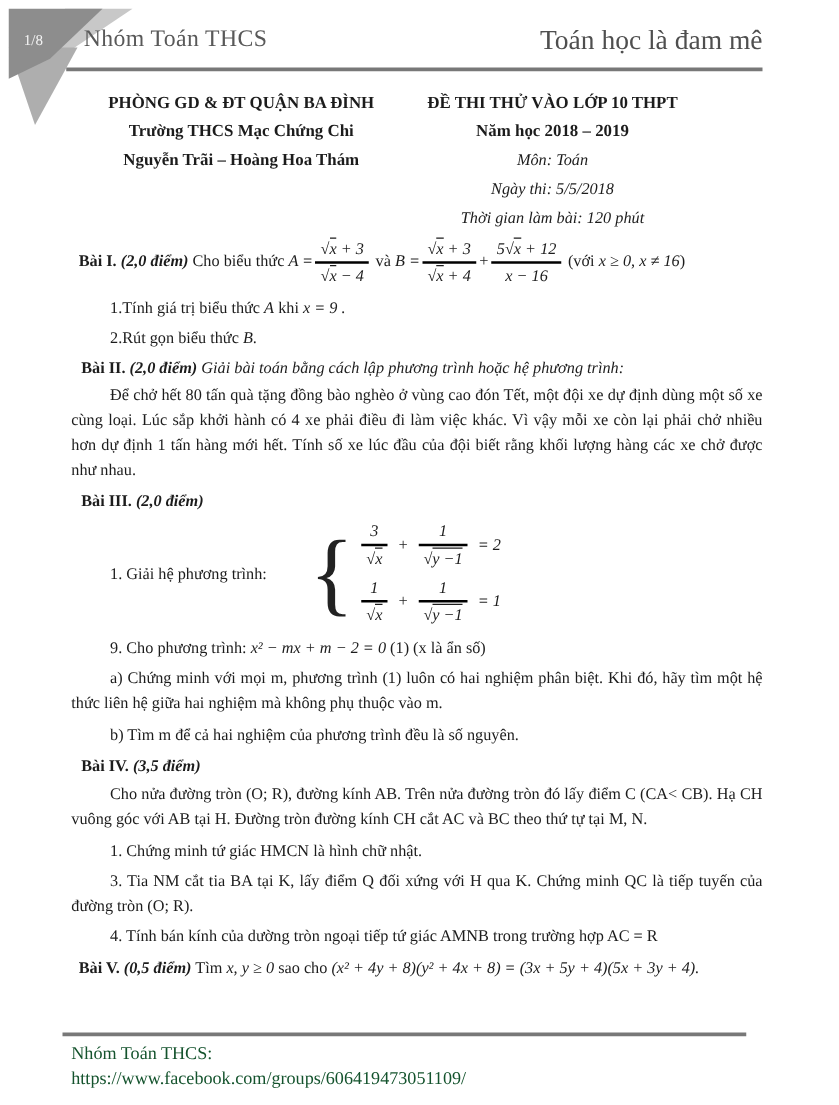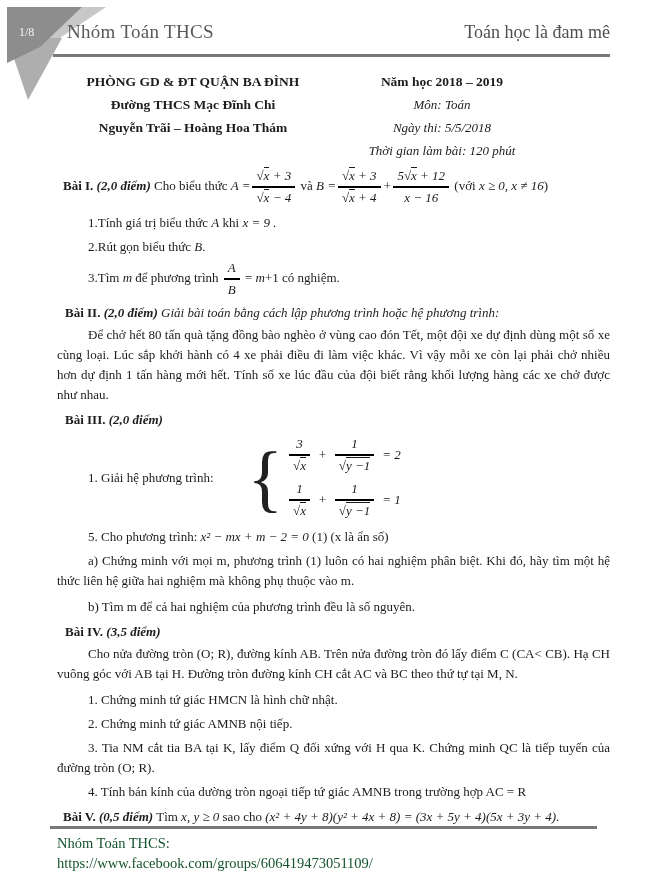--- a/index.html
+++ b/index.html
@@ -6,21 +6,21 @@
   .page{position:relative;width:671px;height:884px;background:#ffffff;overflow:hidden;
         font-family:"Liberation Serif","DejaVu Serif",serif;color:#1c1c1c;
         font-size:13px;line-height:20px;}
   
   .corner{position:absolute;top:0;left:0;}
   .corner text{font-family:"Liberation Serif",serif;}
   
   .brandbar{position:absolute;left:53px;right:61px;top:22px;display:flex;
             justify-content:space-between;align-items:flex-start;}
   .brand{font-size:19px;color:#595959;padding-left:14px;letter-spacing:.3px;}
-  .motto{font-size:18px;color:#4f4f4f;}
+  .motto{font-size:22px;color:#4f4f4f;}
   .rule{position:absolute;background:#787878;height:3px;}
   .rule-top{left:53px;top:54px;width:557px;}
   .rule-bottom{left:50px;top:826px;width:547px;}
   
   .content{position:absolute;left:57px;top:64px;width:553px;}
   .exam-grid{display:grid;grid-template-columns:272px 226px;margin-top:6px;}
   .xb{font-weight:bold;text-align:center;font-size:13.5px;line-height:23px;}
   .xi{font-style:italic;text-align:center;font-size:13px;line-height:23px;}
   .lb{font-weight:bold;}
   .pts{font-weight:bold;font-style:italic;}
@@ -65,24 +65,25 @@
     <span class="brand">Nhóm Toán THCS</span>
     <span class="motto">Toán học là đam mê</span>
   </div>
   <div class="rule rule-top"></div>
 
   <div class="content">
 
     <div class="exam-grid">
       <div>
         <div class="xb">PHÒNG GD &amp; ĐT QUẬN BA ĐÌNH</div>
-        <div class="xb">Đường THCS Mạc Đĩnh Chi</div>
+        <div class="xb">Trường THCS Mạc Chứng Chi</div>
         <div class="xb">Nguyễn Trãi – Hoàng Hoa Thám</div>
       </div>
       <div>
+        <div class="xb">ĐỀ THI THỬ VÀO LỚP 10 THPT</div>
         <div class="xb">Năm học 2018 – 2019</div>
         <div class="xi">Môn: Toán</div>
         <div class="xi">Ngày thi: 5/5/2018</div>
         <div class="xi">Thời gian làm bài: 120 phút</div>
       </div>
     </div>
 
     <div class="line nowrap">
       <b class="lb">Bài I.</b>
       <b class="pts">(2,0 điểm)</b>
@@ -98,28 +99,20 @@
       <i>A</i>
       <span>khi</span>
       <i>x = 9 .</i>
     </div>
 
     <div class="item">
       <span>2.Rút gọn biểu thức</span>
       <i>B</i><span>.</span>
     </div>
 
-    <div class="item tight">
-      <span>3.Tìm</span>
-      <i>m</i>
-      <span>để phương trình</span>
-      <span class="frac mi"><span class="num"><span>A</span></span><span class="den"><span>B</span></span></span>
-      <span>=</span>
-      <i>m</i><span>+1 có nghiệm.</span>
-    </div>
 
     <div class="head" style="margin-top:4px">
       <b class="lb">Bài II.</b>
       <b class="pts">(2,0 điểm)</b>
       <span class="mi">Giải bài toán bằng cách lập phương trình hoặc hệ phương trình:</span>
     </div>
     <div class="para">Để chở hết 80 tấn quà tặng đồng bào nghèo ở vùng cao đón Tết, một đội xe dự định dùng một số xe cùng loại. Lúc sắp khởi hành có 4 xe phải điều đi làm việc khác. Vì vậy mỗi xe còn lại phải chở nhiều hơn dự định 1 tấn hàng mới hết. Tính số xe lúc đầu của đội biết rằng khối lượng hàng các xe chở được như nhau.</div>
 
     <div class="head">
       <b class="lb">Bài III.</b>
@@ -151,35 +144,34 @@
           <span class="frac">
               <span class="num"><span>1</span></span>
               <span class="den"><span class="sq">√</span><span class="ov">y −1</span></span>
             </span>
           <span>= 1</span>
         </span>
       </span>
     </div>
 
     <div class="item tight">
-      <span>5. Cho phương trình:</span>
+      <span>9. Cho phương trình:</span>
       <i>x² − mx + m − 2 = 0</i>
       <span>(1) (x là ẩn số)</span>
     </div>
 
     <div class="item just">a) Chứng minh với mọi m, phương trình (1) luôn có hai nghiệm phân biệt. Khi đó, hãy tìm một hệ thức liên hệ giữa hai nghiệm mà không phụ thuộc vào m.</div>
     <div class="item" style="margin-top:6px">b) Tìm m để cả hai nghiệm của phương trình đều là số nguyên.</div>
 
     <div class="head">
       <b class="lb">Bài IV.</b>
       <b class="pts">(3,5 điểm)</b>
     </div>
     <div class="para">Cho nửa đường tròn (O; R), đường kính AB. Trên nửa đường tròn đó lấy điểm C (CA&lt; CB). Hạ CH vuông góc với AB tại H. Đường tròn đường kính CH cắt AC và BC theo thứ tự tại M, N.</div>
     <div class="item" style="margin-top:6px">1. Chứng minh tứ giác HMCN là hình chữ nhật.</div>
-    <div class="item">2. Chứng minh tứ giác AMNB nội tiếp.</div>
     <div class="item just">3. Tia NM cắt tia BA tại K, lấy điểm Q đối xứng với H qua K. Chứng minh QC là tiếp tuyến của đường tròn (O; R).</div>
     <div class="item">4. Tính bán kính của dường tròn ngoại tiếp tứ giác AMNB trong trường hợp AC = R</div>
 
     <div class="line nowrap">
       <b class="lb">Bài V.</b>
       <b class="pts">(0,5 điểm)</b>
       <span>Tìm</span>
       <i>x, y ≥ 0</i>
       <span>sao cho</span>
       <i>(x² + 4y + 8)(y² + 4x + 8) = (3x + 5y + 4)(5x + 3y + 4).</i>

